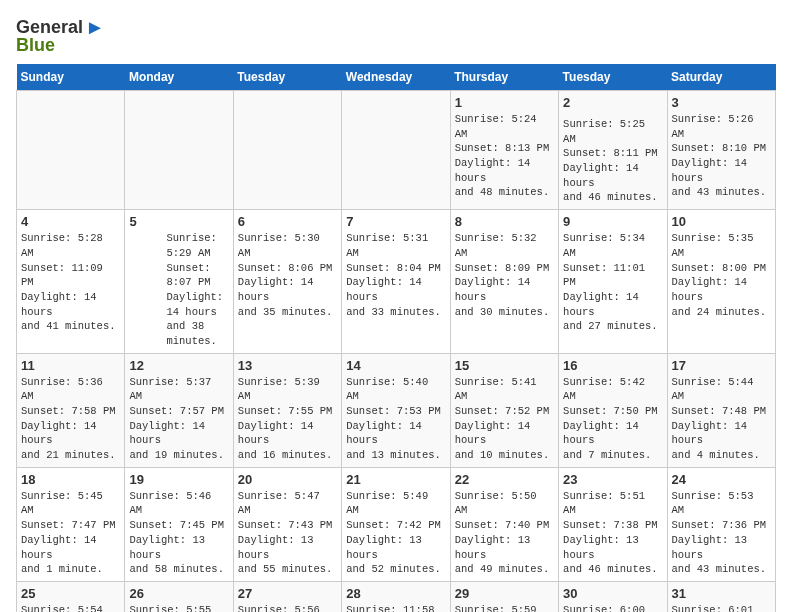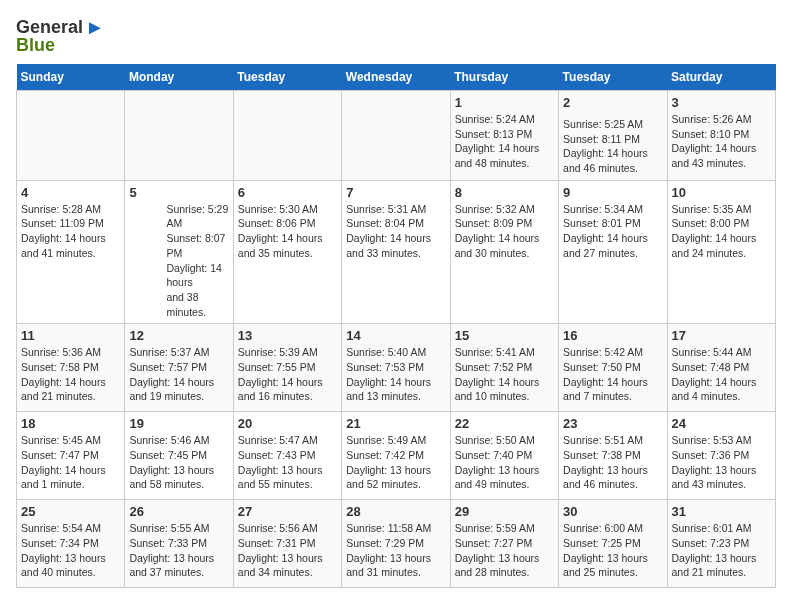--- a/index.html
+++ b/index.html
@@ -57,20 +57,21 @@
       font-weight: bold;
       font-size: 13px;
       color: #333;
       display: block;
       margin-bottom: 2px;
     }
     .day-info {
       color: #333;
       font-size: 10.5px;
       line-height: 1.4;
+      font-family: Liberation Mono, monospace;
     }
     .empty-cell {
       background: #fff;
     }
     tr:nth-child(odd) td {
       background-color: #f9f9f9;
     }
     tr:nth-child(even) td {
       background-color: #ffffff;
     }
@@ -169,21 +170,21 @@
         <td>
           <span class="day-number">8</span>
           <div class="day-info" style="white-space: pre-line;">Sunrise: 5:32 AM
 Sunset: 8:09 PM
 Daylight: 14 hours
 and 30 minutes.</div>
         </td>
         <td>
           <span class="day-number">9</span>
           <div class="day-info" style="white-space: pre-line;">Sunrise: 5:34 AM
-Sunset: 8:01 PM
+Sunset: 11:01 PM
 Daylight: 14 hours
 and 27 minutes.</div>
         </td>
         <td>
           <span class="day-number">10</span>
           <div class="day-info" style="white-space: pre-line;">Sunrise: 5:35 AM
 Sunset: 8:00 PM
 Daylight: 14 hours
 and 24 minutes.</div>
         </td>

